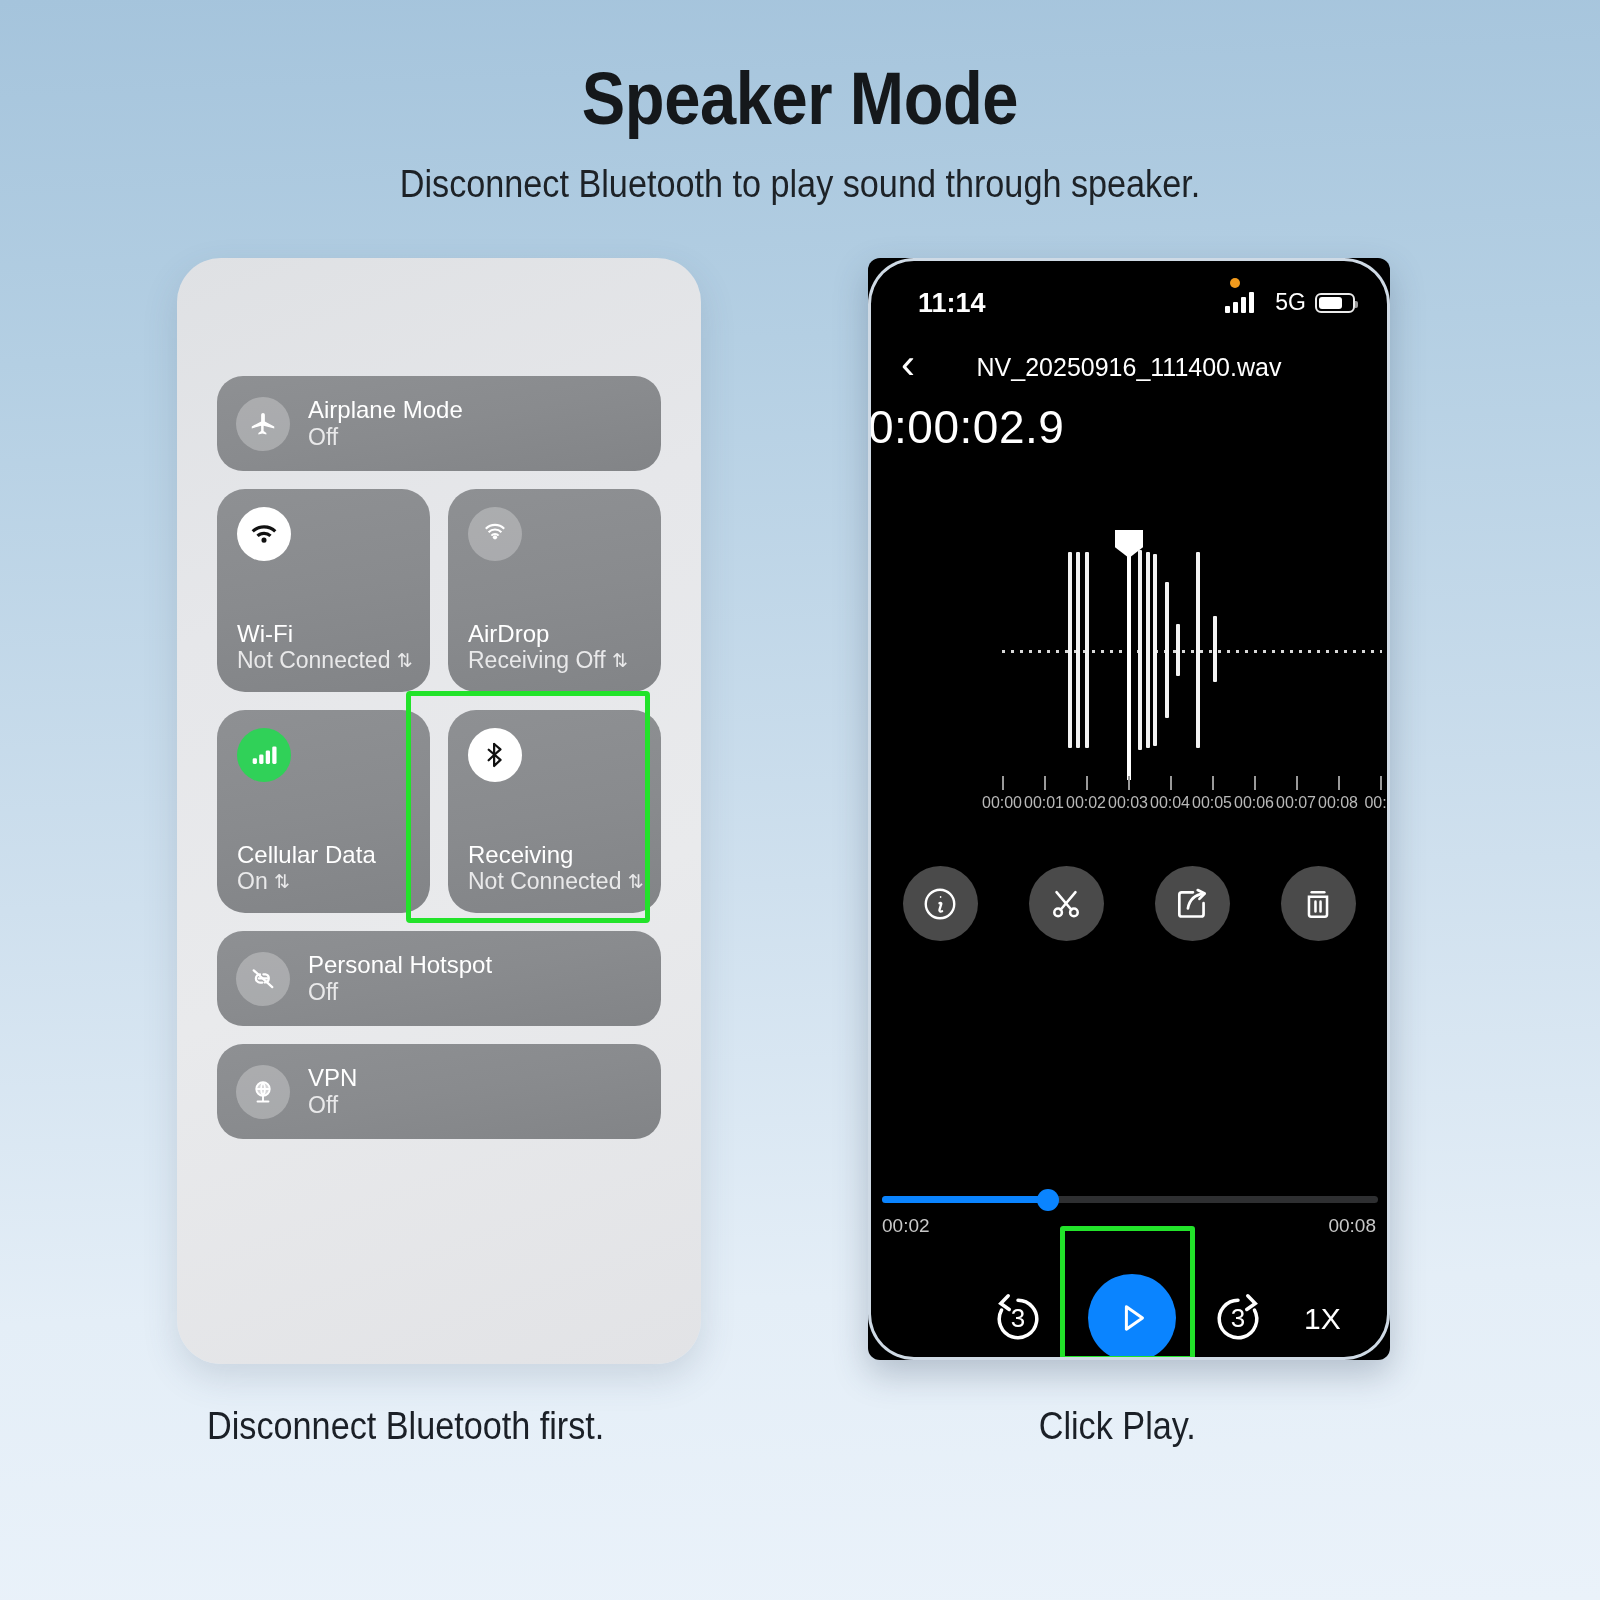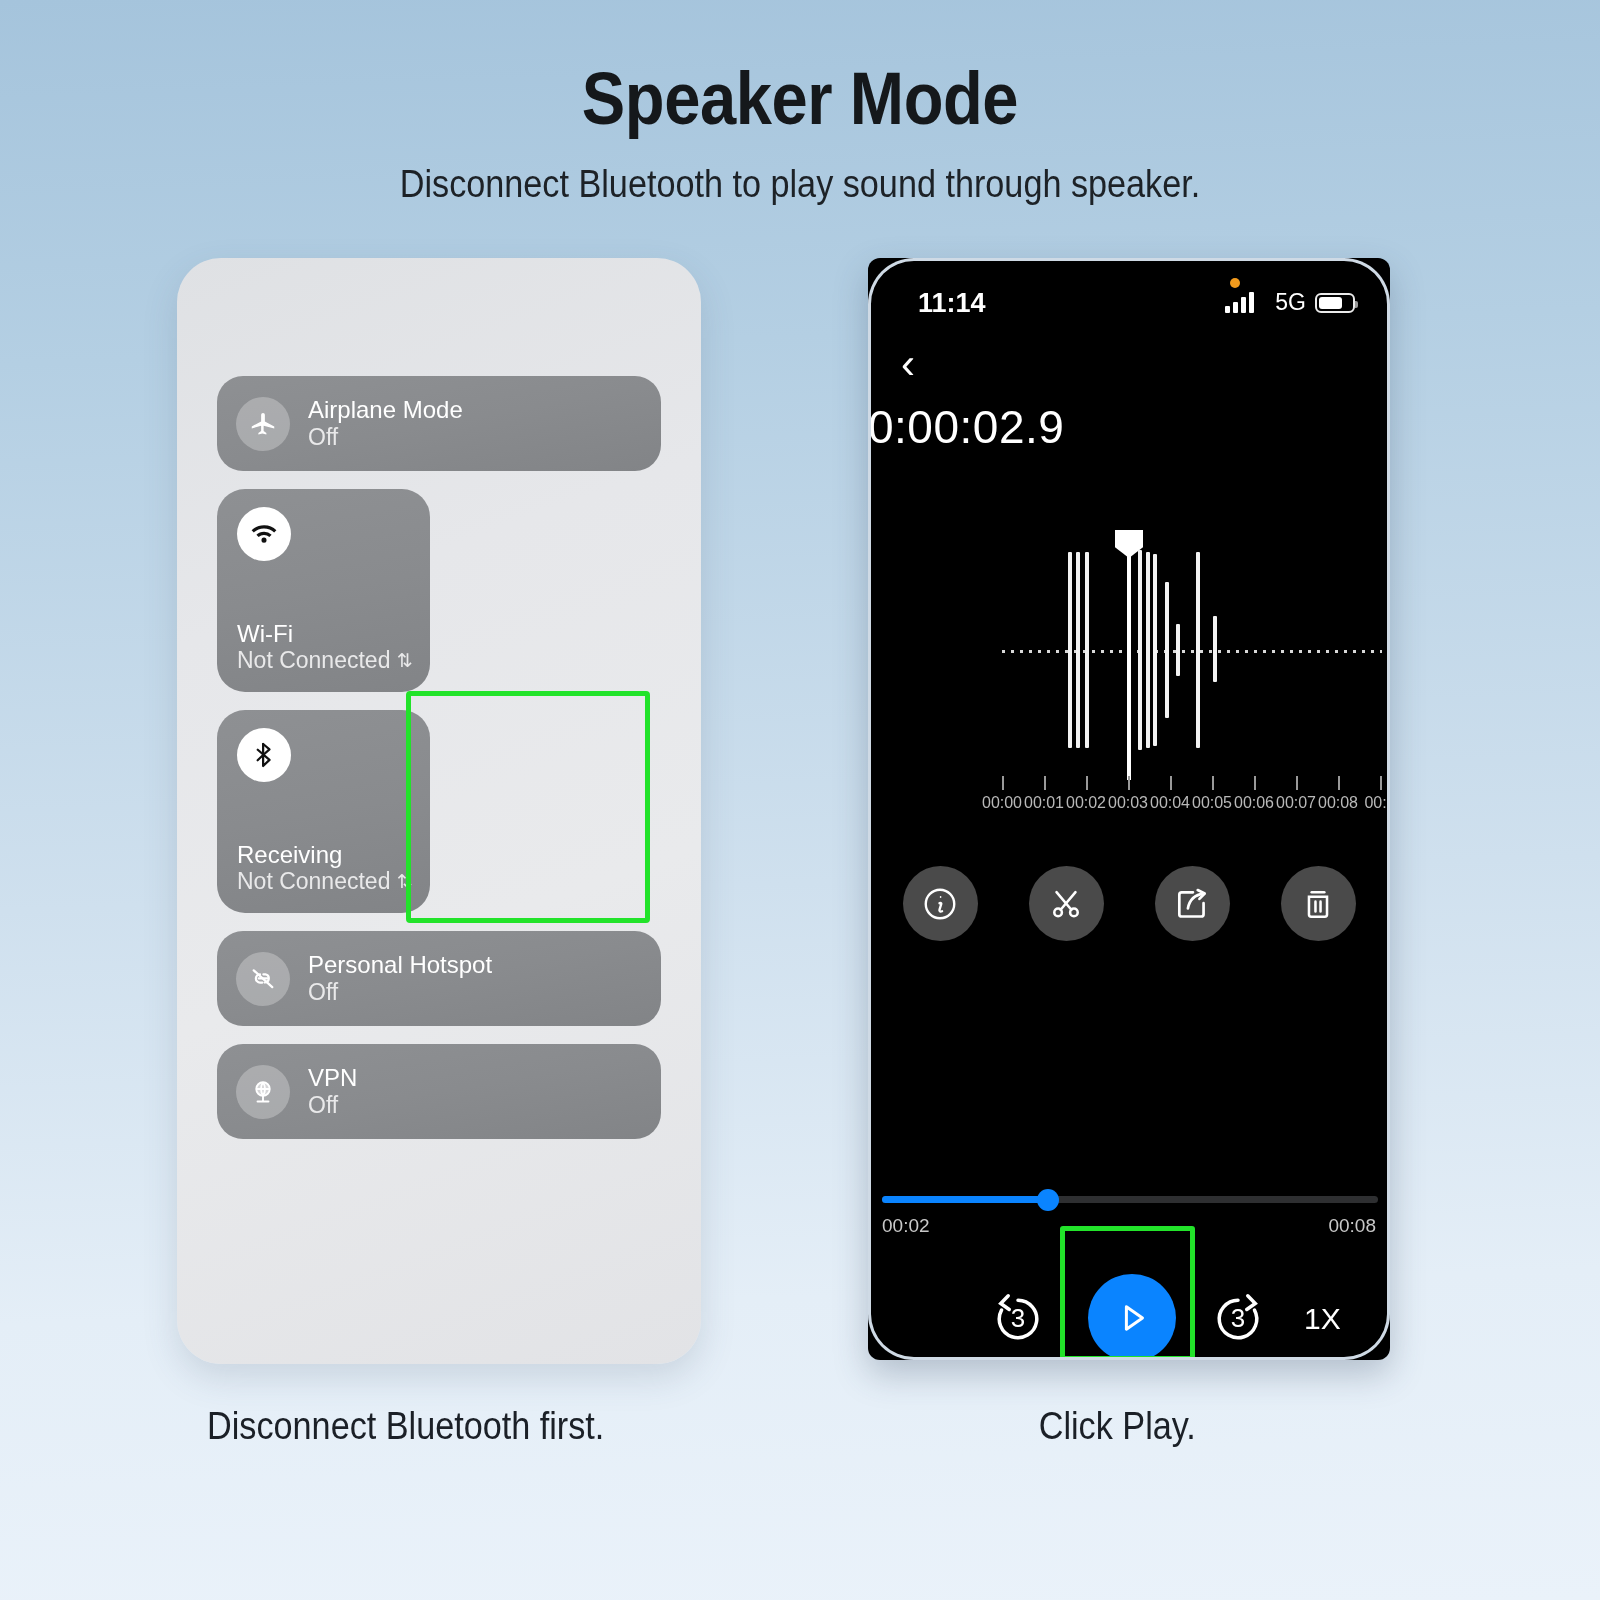--- a/index.html
+++ b/index.html
@@ -203,23 +203,51 @@
                 <path d="M12 10.3c-2.2 0-4.2.85-5.7 2.25l1.7 1.7A5.7 5.7 0 0 1 12 12.7c1.55 0 2.96.6 4 1.55l1.7-1.7A8.17 8.17 0 0 0 12 10.3z"></path>
                 <path d="M12 5.4c-3.6 0-6.9 1.4-9.3 3.7l1.7 1.7A10.7 10.7 0 0 1 12 7.8c2.95 0 5.6 1.18 7.6 3l1.7-1.7A12.9 12.9 0 0 0 12 5.4z"></path>
               </svg>
           </div>
           <div class="sq-labels">
             <div class="t-title">Wi-Fi</div>
             <div class="t-sub"><span>Not Connected</span> <span class="chev">⇅</span></div>
           </div>
         </div>
 
+        <div class="tile tile-sq">
+          <div class="ic-round ic-dim">
+            <svg width="32" height="32" viewBox="0 0 24 24" fill="none" stroke="#fff" stroke-width="1.6">
+                <circle cx="12" cy="14.5" r="1.6" fill="#fff" stroke="none"></circle>
+                <path d="M9.3 13.2a3.6 3.6 0 0 1 5.4 0"></path>
+                <path d="M7.2 10.6a6.8 6.8 0 0 1 9.6 0"></path>
+                <path d="M5.1 8a9.9 9.9 0 0 1 13.8 0"></path>
+              </svg>
+          </div>
+          <div class="sq-labels">
+            <div class="t-title">AirDrop</div>
+            <div class="t-sub"><span>Receiving Off</span> <span class="chev">⇅</span></div>
+          </div>
+        </div>
       </div>
 
       <div class="tile-row">
+        <div class="tile tile-sq">
+          <div class="ic-round ic-green">
+            <svg width="32" height="32" viewBox="0 0 24 24" fill="#fff">
+                <rect x="3.5" y="14.5" width="3.2" height="4.2" rx="1"></rect>
+                <rect x="8.4" y="11.6" width="3.2" height="7.1" rx="1"></rect>
+                <rect x="13.3" y="8.6" width="3.2" height="10.1" rx="1"></rect>
+                <rect x="18.2" y="5.6" width="3.2" height="13.1" rx="1"></rect>
+              </svg>
+          </div>
+          <div class="sq-labels">
+            <div class="t-title">Cellular Data</div>
+            <div class="t-sub"><span>On</span> <span class="chev">⇅</span></div>
+          </div>
+        </div>
 
         <div class="tile tile-sq">
           <div class="ic-round ic-white">
             <svg width="30" height="30" viewBox="0 0 24 24" fill="none" stroke="#111" stroke-width="1.8" stroke-linejoin="round" stroke-linecap="round">
                 <path d="M11.3 3.2v17.6l5.1-4.9-9.4-8.1"></path>
                 <path d="M11.3 12 6.9 16.2"></path>
                 <path d="M11.3 12l5.1-4.5-5.1-4.3"></path>
               </svg>
           </div>
           <div class="sq-labels">
@@ -276,20 +304,21 @@
           </div>
         <div class="net">5G</div>
         <div class="batt">
             <span></span>
           </div>
       </div>
     </div>
 
     <div class="navbar">
       <div class="back-chev">‹</div>
+      <div class="filename">NV_20250916_111400.wav</div>
     </div>
 
     <div class="bigtime">0:00:02.9</div>
 
     <div class="wave-area">
       <div class="wf-center"></div>
       <div class="wf-bar" style="left:200px; top:32px; height:196px;"></div>
       <div class="wf-bar" style="left:208px; top:32px; height:196px;"></div>
       <div class="wf-bar" style="left:217px; top:32px; height:196px;"></div>
       <div class="wf-bar" style="left:270px; top:30px; height:200px;"></div>

